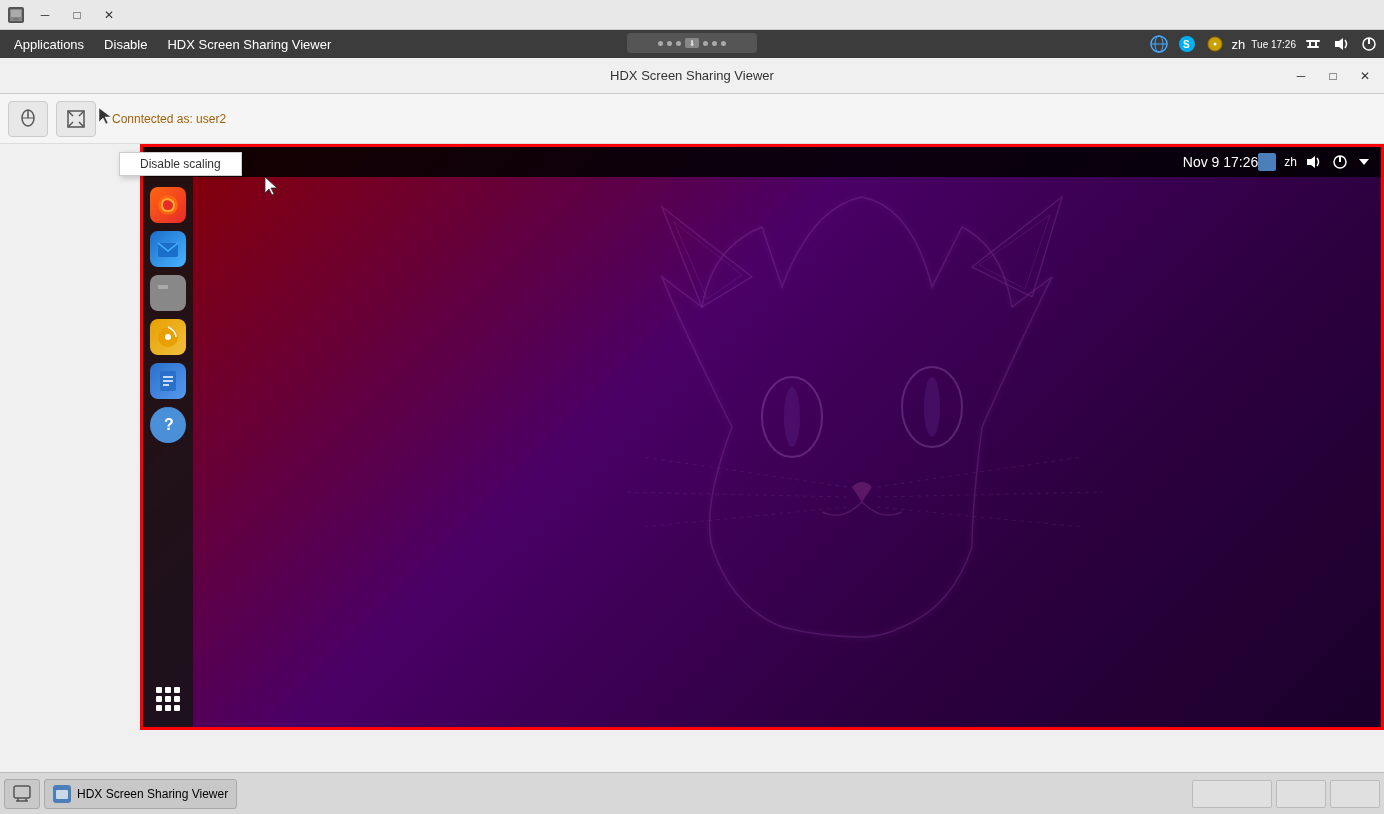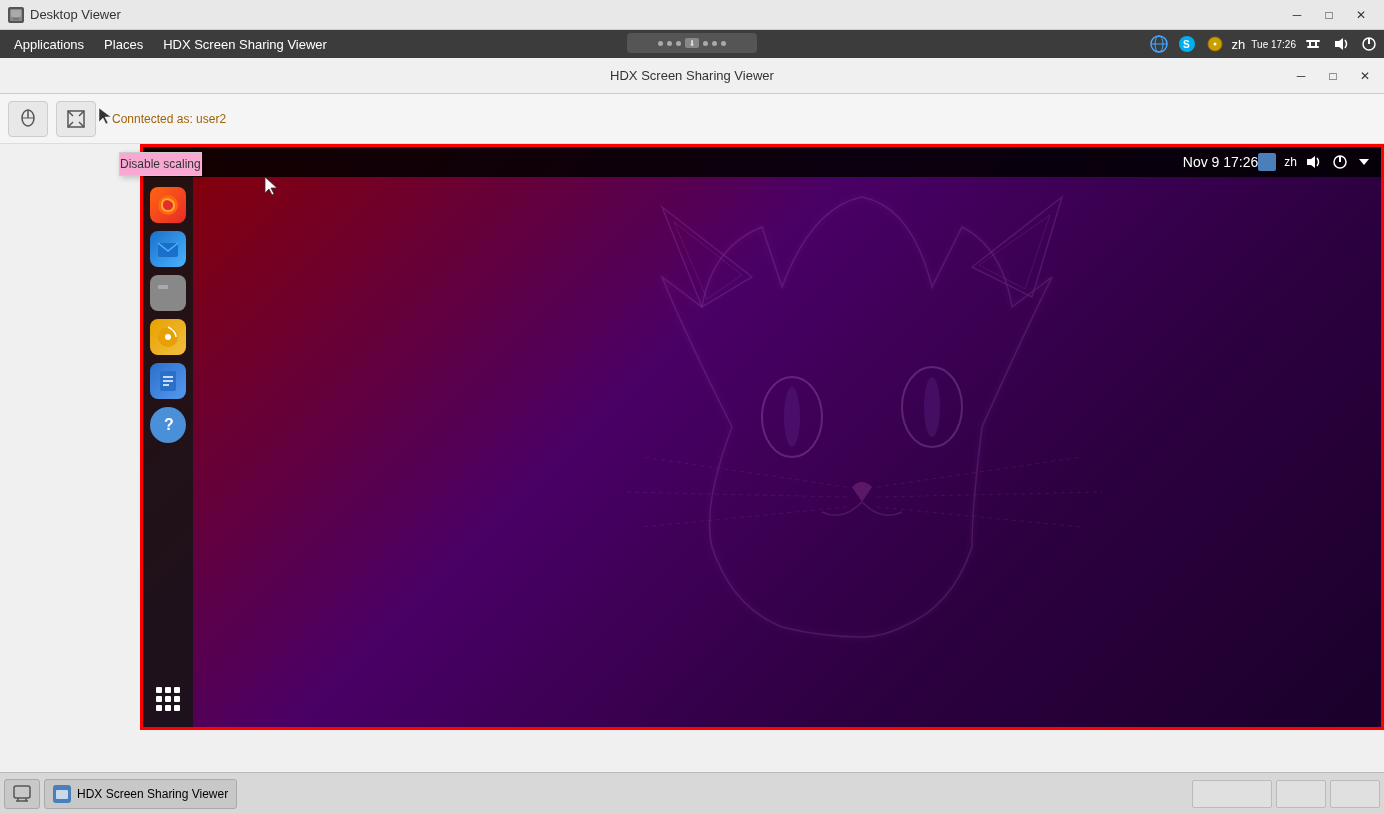--- a/index.html
+++ b/index.html
@@ -154,23 +154,23 @@
       font-size: 12px;
       color: #a16207;
       margin-left: 8px;
     }
 
     
     .tooltip {
       position: absolute;
       left: 62px;
       top: 50px;
-      background: #f9a8d4;
+      background: #ffffff;
       border: 1px solid #ccc;
-      padding: 4px 0;
+      padding: 4px 20px;
       font-size: 12px;
       color: #333;
       z-index: 100;
       box-shadow: 2px 2px 6px rgba(0,0,0,0.2);
       white-space: nowrap;
     }
 
     
     .hdx-content {
       flex: 1;
@@ -331,31 +331,30 @@
 <div class="outer-window">
 
   <div class="title-bar">
     <div class="title-bar-icon">
       <svg width="12" height="12" viewBox="0 0 12 12">
           <rect width="12" height="12" fill="#888" rx="1"></rect>
           <rect x="1" y="1" width="10" height="7" fill="#aaa" rx="1"></rect>
           <rect x="3" y="9" width="6" height="2" fill="#777"></rect>
         </svg>
     </div>
-    <span class="title-bar-title">Desktop Viewer</span>
     <div class="title-bar-controls">
       <button class="win-btn">─</button>
       <button class="win-btn">□</button>
       <button class="win-btn close">✕</button>
     </div>
   </div>
 
   <div class="menu-bar">
     <span class="menu-bar-item">Applications</span>
-    <span class="menu-bar-item">Places</span>
+    <span class="menu-bar-item">Disable</span>
     <span class="menu-bar-item">HDX Screen Sharing Viewer</span>
 
     <div style="position:absolute;left:50%;transform:translateX(-50%);top:33px;z-index:50;">
       <div style="background:#555;height:20px;width:130px;border-radius:4px;display:flex;align-items:center;justify-content:center;gap:4px;">
         <div style="width:5px;height:5px;background:#aaa;border-radius:50%;"></div>
         <div style="width:5px;height:5px;background:#aaa;border-radius:50%;"></div>
         <div style="width:5px;height:5px;background:#aaa;border-radius:50%;"></div>
         <div style="width:14px;height:10px;background:#888;border-radius:2px;display:flex;align-items:center;justify-content:center;">
           <div style="font-size:8px;color:#ddd;">⬇</div>
         </div>

